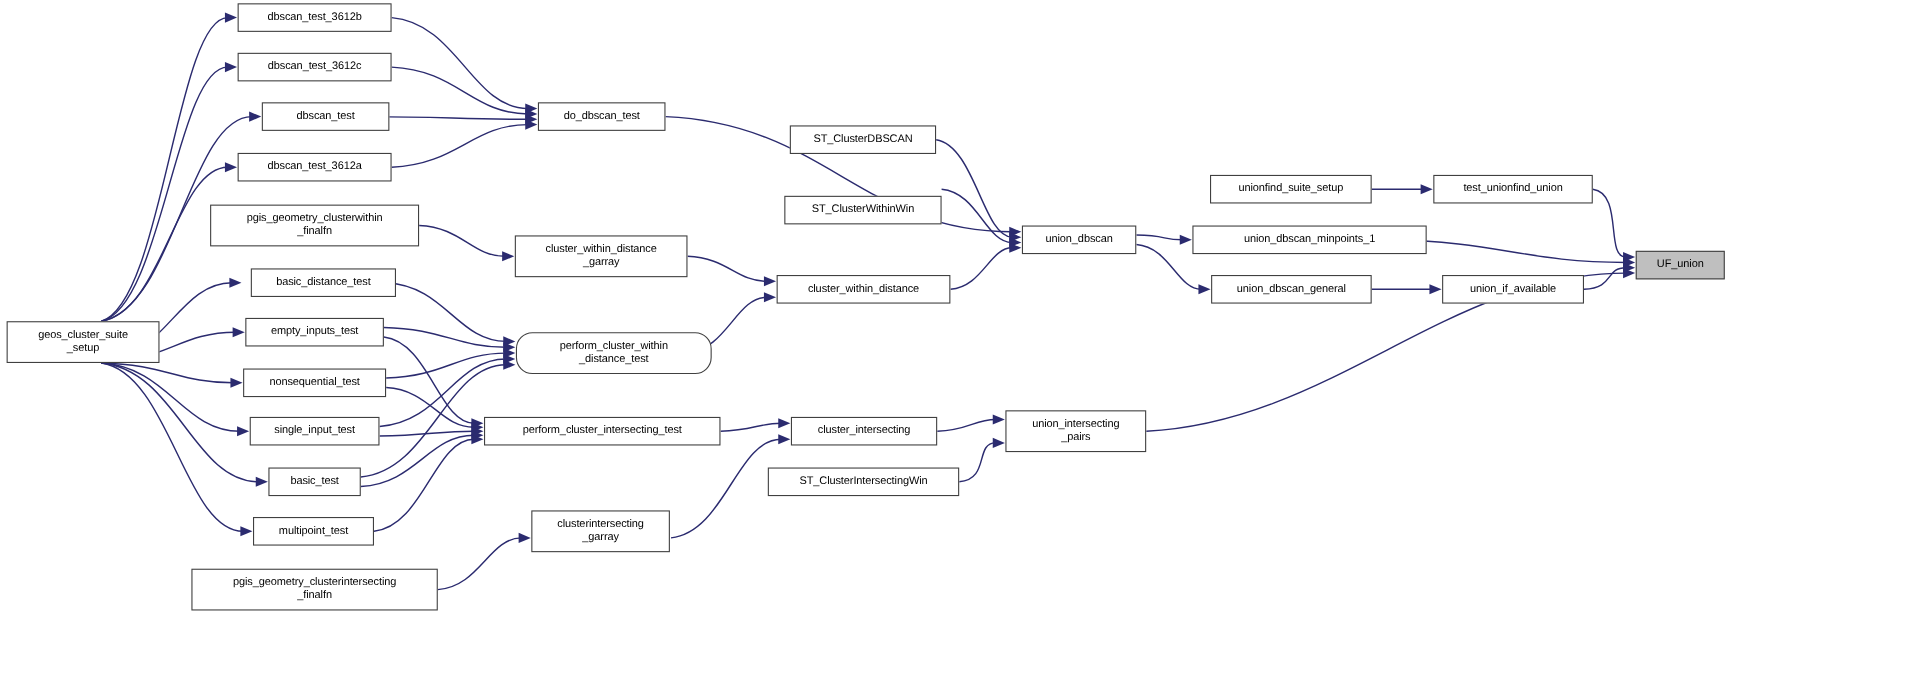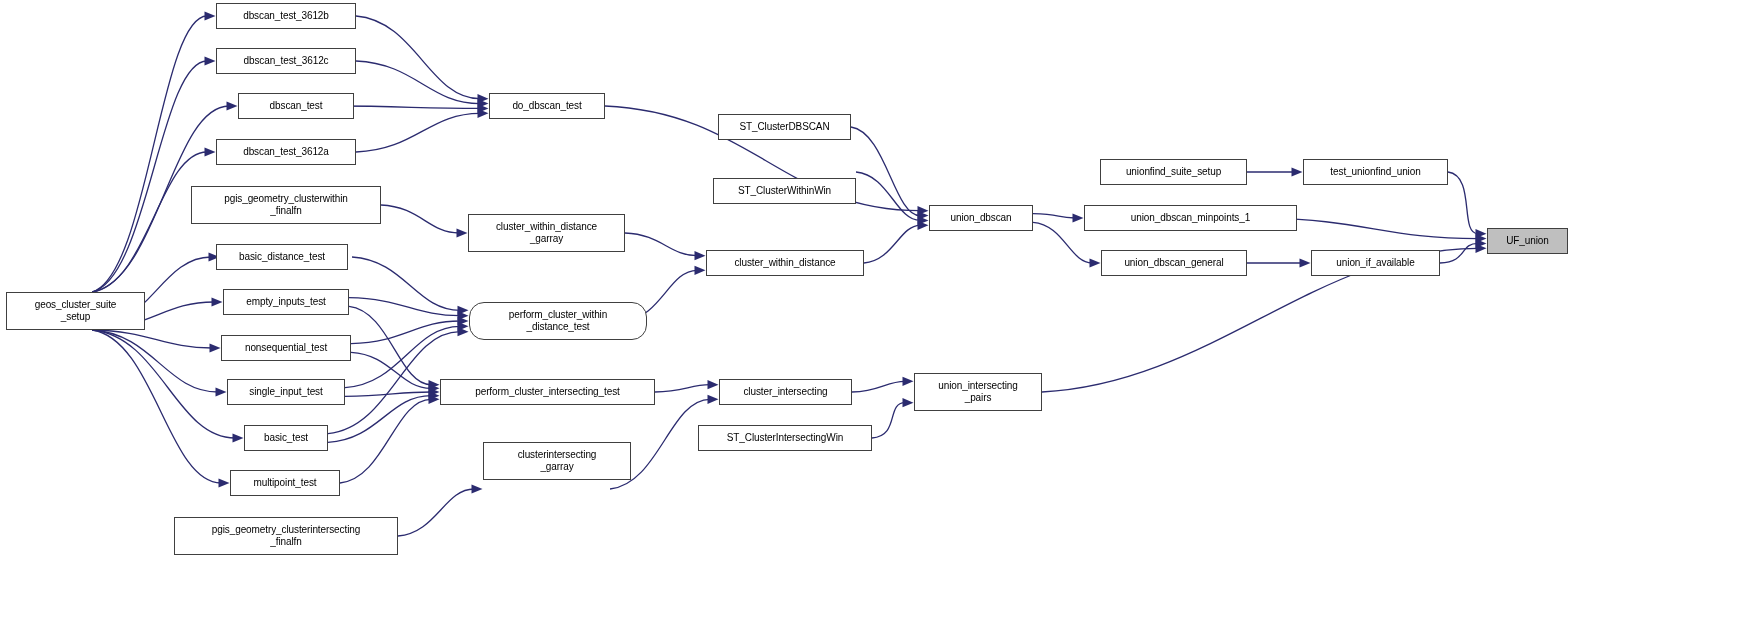--- a/index.html
+++ b/index.html
@@ -145,35 +145,35 @@
     </svg>
   <div id="node-layer">
       <div class="node" style="left: 6px; top: 292px; width: 139px; height: 38px;"><span class="node-label">geos_cluster_suite
 _setup</span></div>
       <div class="node" style="left: 216px; top: 3px; width: 140px; height: 26px;"><span class="node-label">dbscan_test_3612b</span></div>
       <div class="node" style="left: 216px; top: 48px; width: 140px; height: 26px;"><span class="node-label">dbscan_test_3612c</span></div>
       <div class="node" style="left: 238px; top: 93px; width: 116px; height: 26px;"><span class="node-label">dbscan_test</span></div>
       <div class="node" style="left: 216px; top: 139px; width: 140px; height: 26px;"><span class="node-label">dbscan_test_3612a</span></div>
       <div class="node" style="left: 191px; top: 186px; width: 190px; height: 38px;"><span class="node-label">pgis_geometry_clusterwithin
 _finalfn</span></div>
-      <div class="node" style="left: 216px; top: 244px; width: 132px; height: 26px;"><span class="node-label">basic_distance_test</span></div>
+      <div class="node" style="left: 228px; top: 244px; width: 132px; height: 26px;"><span class="node-label">basic_distance_test</span></div>
       <div class="node" style="left: 223px; top: 289px; width: 126px; height: 26px;"><span class="node-label">empty_inputs_test</span></div>
       <div class="node" style="left: 221px; top: 335px; width: 130px; height: 26px;"><span class="node-label">nonsequential_test</span></div>
       <div class="node" style="left: 227px; top: 379px; width: 118px; height: 26px;"><span class="node-label">single_input_test</span></div>
       <div class="node" style="left: 244px; top: 425px; width: 84px; height: 26px;"><span class="node-label">basic_test</span></div>
       <div class="node" style="left: 230px; top: 470px; width: 110px; height: 26px;"><span class="node-label">multipoint_test</span></div>
       <div class="node" style="left: 174px; top: 517px; width: 224px; height: 38px;"><span class="node-label">pgis_geometry_clusterintersecting
 _finalfn</span></div>
       <div class="node" style="left: 489px; top: 93px; width: 116px; height: 26px;"><span class="node-label">do_dbscan_test</span></div>
       <div class="node" style="left: 468px; top: 214px; width: 157px; height: 38px;"><span class="node-label">cluster_within_distance
 _garray</span></div>
       <div class="node" style="left: 469px; top: 302px; width: 178px; height: 38px; border-radius: 15px;"><span class="node-label">perform_cluster_within
 _distance_test</span></div>
       <div class="node" style="left: 440px; top: 379px; width: 215px; height: 26px;"><span class="node-label">perform_cluster_intersecting_test</span></div>
-      <div class="node" style="left: 483px; top: 442px; width: 148px; height: 38px; align-items: center;"><span class="node-label">clusterintersecting
+      <div class="node" style="left: 483px; top: 464px; width: 126px; height: 38px; align-items: center;"><span class="node-label">clusterintersecting
 _garray</span></div>
       <div class="node" style="left: 718px; top: 114px; width: 133px; height: 26px;"><span class="node-label">ST_ClusterDBSCAN</span></div>
       <div class="node" style="left: 713px; top: 159px; width: 143px; height: 26px; margin-top: 19px;"><span class="node-label">ST_ClusterWithinWin</span></div>
       <div class="node" style="left: 706px; top: 250px; width: 158px; height: 26px;"><span class="node-label">cluster_within_distance</span></div>
       <div class="node" style="left: 719px; top: 379px; width: 133px; height: 26px;"><span class="node-label">cluster_intersecting</span></div>
       <div class="node" style="left: 698px; top: 425px; width: 174px; height: 26px;"><span class="node-label">ST_ClusterIntersectingWin</span></div>
       <div class="node" style="left: 929px; top: 205px; width: 104px; height: 26px;"><span class="node-label">union_dbscan</span></div>
       <div class="node" style="left: 914px; top: 373px; width: 128px; height: 38px;"><span class="node-label">union_intersecting
 _pairs</span></div>
       <div class="node" style="left: 1100px; top: 159px; width: 147px; height: 26px;"><span class="node-label">unionfind_suite_setup</span></div>

